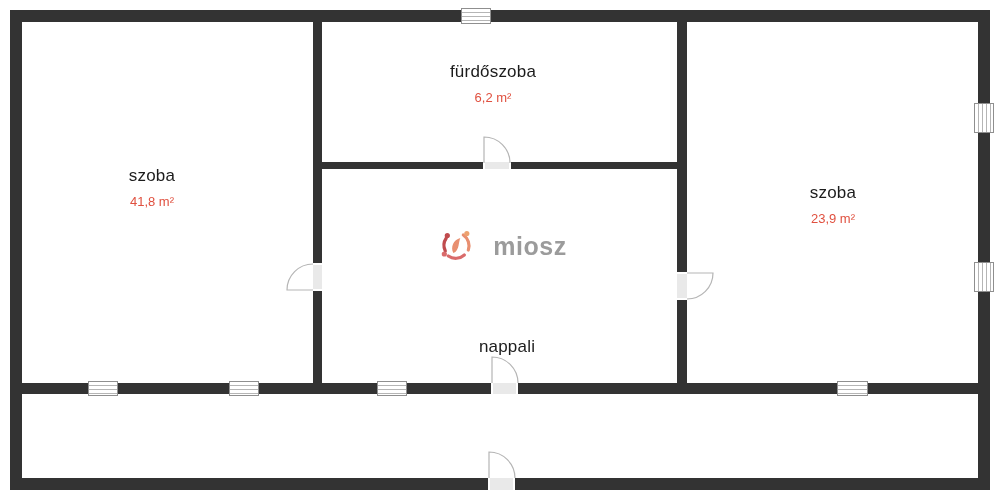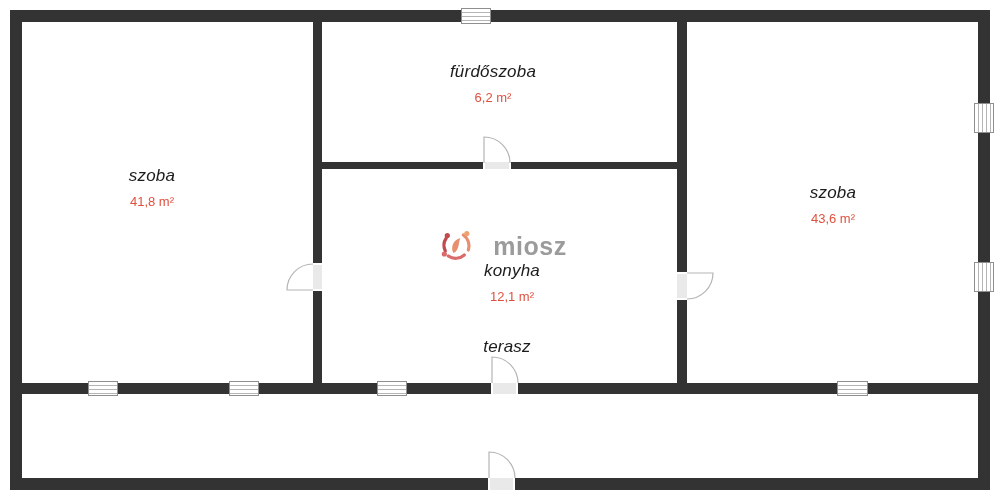--- a/index.html
+++ b/index.html
@@ -37,21 +37,20 @@
     position:absolute;
     transform:translate(-50%,-50%);
     text-align:center;
     white-space:nowrap;
   }
   .room-name{
     font-size:17px;
     color:#1c1c1c;
     letter-spacing:0.2px;
     font-weight:500;
-    font-style:italic;
   }
   .room-area{
     font-size:13px;
     color:#e0503f;
     margin-top:8px;
     font-weight:500;
   }
   .watermark{
     position:absolute;
     transform:translate(-50%,-50%);
@@ -115,32 +114,28 @@
   <div class="room-label" style="left:152px;top:187px;">
     <div class="room-name">szoba</div>
     <div class="room-area">41,8 m²</div>
   </div>
 
   <div class="room-label" style="left:493px;top:83px;">
     <div class="room-name">fürdőszoba</div>
     <div class="room-area">6,2 m²</div>
   </div>
 
-  <div class="room-label" style="left:512px;top:282px;">
-    <div class="room-name">konyha</div>
-    <div class="room-area">12,1 m²</div>
-  </div>
 
   <div class="room-label" style="left:833px;top:204px;">
     <div class="room-name">szoba</div>
-    <div class="room-area">43,6 m²</div>
+    <div class="room-area">23,9 m²</div>
   </div>
 
   <div class="room-label" style="left:507px;top:347px;">
-    <div class="room-name">terasz</div>
+    <div class="room-name">nappali</div>
   </div>
 
 
   <div class="watermark" style="left:503px;top:246px;">
     <svg width="34" height="34" viewBox="0 0 34 34">
       <g fill="none" stroke-linecap="round">
         <path d="M7,9 A13,13 0 0 0 6,22" stroke="#c04b4e" stroke-width="3.2"></path>
         <path d="M9,27 A13,13 0 0 0 25,26" stroke="#d96b6b" stroke-width="3.2"></path>
         <path d="M29,21 A13,13 0 0 0 24,6" stroke="#e88f70" stroke-width="3.2"></path>
       </g>

